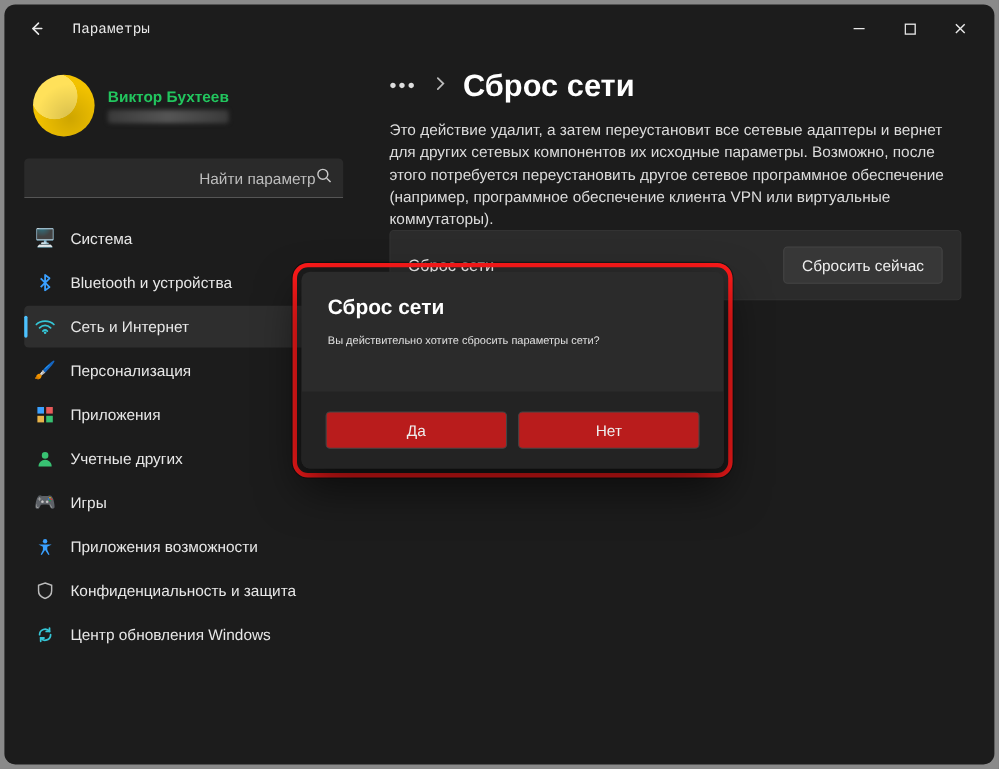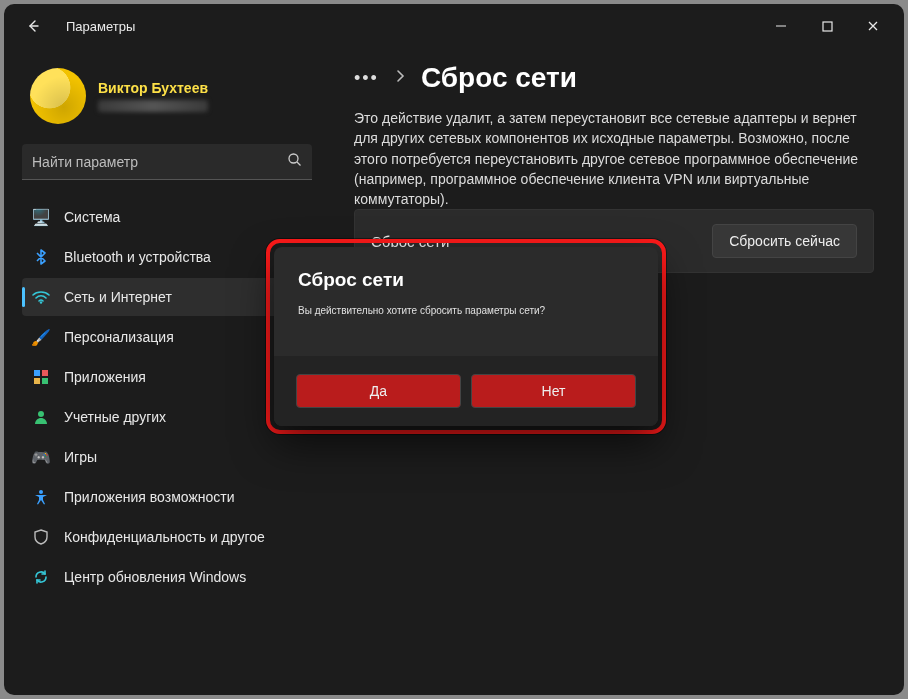--- a/index.html
+++ b/index.html
@@ -2,48 +2,48 @@
 <html><head>
 <meta charset="utf-8">
 <style>
   * { box-sizing: border-box; margin: 0; padding: 0; }
   html, body { width: 908px; height: 699px; overflow: hidden; font-family: "Segoe UI", Arial, sans-serif; background: #8a8a8a; }
   .window {
     position: absolute; inset: 4px; background: #1c1c1c; border-radius: 10px;
     color: #e8e8e8; display: flex; flex-direction: column; overflow: hidden;
   }
   
-  .titlebar { height: 44px; display: flex; align-items: center; padding: 0 8px 0 14px; }
+  .titlebar { height: 44px; display: flex; align-items: center; padding: 0 8px 0 14px; font-family: Liberation Mono, monospace; }
   .titlebar .back { width: 30px; height: 30px; display: flex; align-items: center; justify-content: center; border-radius: 4px; }
   .titlebar .title { font-size: 13px; margin-left: 18px; color: #eaeaea; }
   .win-btns { margin-left: auto; display: flex; }
   .win-btn { width: 46px; height: 34px; display: flex; align-items: center; justify-content: center; }
   .win-btn svg { stroke: #e8e8e8; }
 
   .body { flex: 1; display: flex; padding: 10px 18px 18px 18px; gap: 18px; }
 
   
   .sidebar { width: 290px; display: flex; flex-direction: column; }
   .profile { display: flex; align-items: center; gap: 12px; padding: 10px 8px 16px 8px; }
   .avatar {
     width: 56px; height: 56px; border-radius: 50%; background: radial-gradient(circle at 35% 35%, #ffe15a 0 40%, #f2c200 41% 100%);
     position: relative; overflow: hidden; flex-shrink: 0;
   }
   .avatar::after{ content:""; position:absolute; inset:0; background: radial-gradient(circle at 60% 70%, rgba(0,0,0,.15), transparent 60%); }
-  .profile .name { font-size: 14px; font-weight: 600; color: #fde047; }
+  .profile .name { font-size: 14px; font-weight: 600; color: #22c55e; }
   .profile .sub {
     width: 110px; height: 12px; margin-top: 4px; border-radius: 3px;
     background: linear-gradient(90deg,#3a3a3a,#555,#3a3a3a); filter: blur(2px);
   }
   .search {
     height: 36px; background: #2a2a2a; border-bottom: 1px solid #555; border-radius: 4px 4px 0 0;
     display: flex; align-items: center; padding: 0 10px; margin: 4px 0 18px 0;
   }
   .search input {
-    flex: 1; background: transparent; border: none; outline: none; color: #14b8a6; font-size: 14px;
+    flex: 1; background: transparent; border: none; outline: none; color: #14b8a6; font-size: 14px; text-align: right;
   }
   .search input::placeholder { color: #bdbdbd; }
   .nav { display: flex; flex-direction: column; gap: 2px; }
   .nav-item {
     height: 38px; display: flex; align-items: center; gap: 14px; padding: 0 10px;
     border-radius: 4px; font-size: 14px; color: #e8e8e8; cursor: default;
   }
   .nav-item.active { background: #2e2e2e; position: relative; }
   .nav-item.active::before {
     content: ""; position: absolute; left: 0; top: 9px; bottom: 9px; width: 3px;
@@ -199,21 +199,21 @@
               </svg>
           </span>
           <span>Приложения возможности</span>
         </div>
         <div class="nav-item">
           <span class="nav-icon">
             <svg width="14" height="16" viewBox="0 0 14 16">
                 <path d="M7 1 13 3v5c0 4-3 6-6 7-3-1-6-3-6-7V3z" fill="none" stroke="#bbb" stroke-width="1.4"></path>
               </svg>
           </span>
-          <span>Конфиденциальность и другое</span>
+          <span>Конфиденциальность и защита</span>
         </div>
         <div class="nav-item">
           <span class="nav-icon c-cyan">
             <svg width="16" height="16" viewBox="0 0 16 16">
                 <path d="M3 8a5 5 0 0 1 9-3M13 8a5 5 0 0 1-9 3" fill="none" stroke="#35c6d6" stroke-width="1.6" stroke-linecap="round"></path>
                 <path d="M12 2v3h-3M4 14v-3h3" fill="none" stroke="#35c6d6" stroke-width="1.6" stroke-linecap="round"></path>
               </svg>
           </span>
           <span>Центр обновления Windows</span>
         </div>

